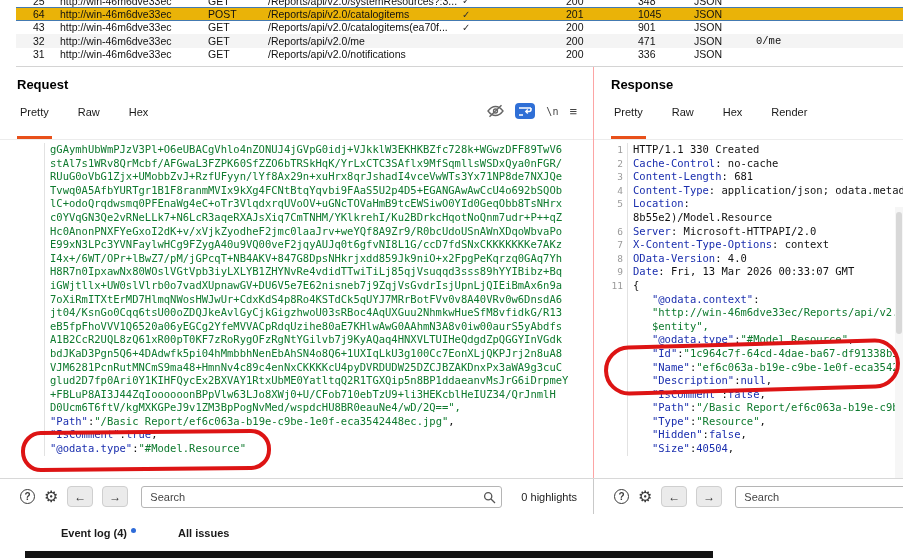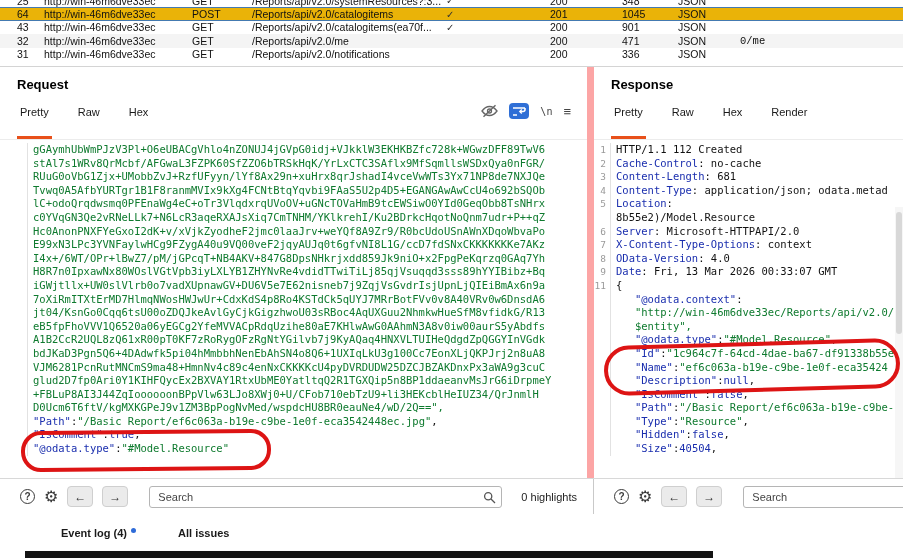--- a/index.html
+++ b/index.html
@@ -1,57 +1,57 @@
 <!DOCTYPE html>
 <html><head>
 <meta charset="utf-8">
 <style>
   * { margin:0; padding:0; box-sizing:border-box; }
   html,body { background:#fff; }
   .app { position:relative; width:903px; height:558px; background:#fff; overflow:hidden;
          font-family:"Liberation Sans", sans-serif; color:#1a1a1a; }
 
   
-  .table-area { position:absolute; top:0; left:0; right:0; height:67px; overflow:hidden;
+  .table-area { position:absolute; top:0; left:16px; right:0; height:67px; overflow:hidden;
                 border-bottom:1px solid #d4d4d4; }
   .rows { margin-top:-6px; }
   .trow { height:13.4px; display:flex; align-items:center; white-space:nowrap;
           font-size:10.5px; color:#111; }
   .trow.shade { background:#f4f4f4; }
   .trow.sel { background:#eab308; box-shadow: inset 0 1px 0 #447ab0, inset 0 -1px 0 #447ab0; }
   .c-id    { width:44px; padding-left:17px; }
   .c-host  { width:148px; overflow:hidden; }
   .c-method{ width:60px; }
   .c-url   { width:194px; overflow:hidden; }
   .c-chk   { width:30px; font-size:10px; color:#333; }
   .c-status{ width:146px; padding-left:74px; }
   .c-len   { width:56px; }
   .c-mime  { width:62px; }
   .c-title { flex:1; overflow:hidden;font-family:Liberation Mono, monospace; }
 
   
   .panes { position:absolute; top:67px; left:0; right:0; height:411px; display:flex; }
   .pane { height:100%; overflow:hidden; background:#fff; }
-  .pane.request  { width:594px; border-right:7px solid #fca5a5; }
+  .pane.request  { width:594px; border-right:1px solid #fca5a5; }
   .pane.response { flex:1; }
   .pane-title { font-size:13px; font-weight:bold; padding:10px 0 0 17px; color:#000; }
   .tabbar { display:flex; padding-left:17px; margin-top:9px; position:relative;
             border-bottom:1px solid #ececec; }
   .tab { font-size:11px; color:#1a1a1a; padding:5px 3px 21px 3px; margin-right:23px; cursor:default; }
   .tab.active { border-bottom:3px solid #e8501a; padding-bottom:4px; }
   .req-icons { position:absolute; right:16px; top:2px; display:flex; align-items:center; gap:11px; }
   .icon-eye-off { display:inline-flex; }
   .icon-wrap-btn { width:20px; height:16px; background:#2f6fd6; border-radius:4px;
                    display:inline-flex; align-items:center; justify-content:center; }
   .icon-nl { font-family:"DejaVu Sans Mono",monospace; font-size:10px; color:#444; }
   .icon-menu { font-size:13px; color:#444; }
 
   .code-body { position:relative; padding-top:3px; height:342px; overflow:hidden;
                font-family:"DejaVu Sans Mono", monospace; font-size:10.5px; line-height:13.6px; }
-  .line { display:flex; white-space:pre; }
+  .line { display:flex; white-space:pre;padding-left:17px; }
   .num { flex:0 0 17px; text-align:right; padding-right:4px; margin-right:5px;
          border-right:1px solid #e2e2e2; color:#9a9a9a; font-size:9.5px; }
   .request .num { flex-basis:28px; }
   .code { flex:1; overflow:hidden; }
   .sg-b { color:#0e7a2e; } 
   .sg-s { color:#0e7a2e; } 
   .sg-k { color:#1a2eae; } 
   .sg-l { color:#1a2eae; } 
   .sg-p { color:#111; }
 
@@ -72,21 +72,21 @@
   .search-half { display:flex; align-items:center; padding-left:20px; gap:9px; }
   .search-half.left { width:594px; border-right:1px solid #c9c9c9; }
   .search-half.right { flex:1; padding-right:0; }
   .help-icon { width:15px; height:15px; border:1.5px solid #3a3a3a; border-radius:50%;
                font-size:10px; font-weight:bold; color:#3a3a3a; display:inline-flex;
                align-items:center; justify-content:center; }
   .gear-icon { font-size:16px; color:#3a3a3a; line-height:1; }
   .nav-btn { width:26px; height:21px; background:#ebebeb; border:1px solid #cfcfcf;
              border-radius:4px; font-size:12px; color:#333; display:inline-flex;
              align-items:center; justify-content:center; }
-  .search-box { position:relative; flex:1; height:22px; margin-left:12px; }
+  .search-box { position:relative; flex:1; height:22px; margin-left:4px; }
   .search-half.right .search-box { margin-right:-3px; }
   .search-box input { width:100%; height:100%; border:1px solid #b5b5b5; border-radius:3px;
                       font-size:11px; padding:0 24px 0 8px; color:#222; outline:none;
                       font-family:"Liberation Sans",sans-serif; }
   .search-box input::placeholder { color:#444; opacity:1; }
   .mag { position:absolute; right:6px; top:4px; }
   .highlights { font-size:11px; color:#222; margin:0 16px 0 10px; white-space:nowrap; }
 
   
   .footer { position:absolute; top:514px; left:8px; right:0; height:37px; background:#fff;
@@ -218,21 +218,21 @@
 
     <div class="pane response">
       <div class="pane-title">Response</div>
       <div class="tabbar">
         <div class="tab active">Pretty</div>
         <div class="tab">Raw</div>
         <div class="tab">Hex</div>
         <div class="tab">Render</div>
       </div>
       <div class="code-body" id="response-body">
-          <div class="line"><span class="num">1</span><span class="code"><span class="sg-p">HTTP/1.1 112 Created</span></span></div>
+          <div class="line"><span class="num">1</span><span class="code"><span class="sg-p">HTTP/1.1 330 Created</span></span></div>
           <div class="line"><span class="num">2</span><span class="code"><span class="sg-k">Cache-Control</span><span class="sg-p">: no-cache</span></span></div>
           <div class="line"><span class="num">3</span><span class="code"><span class="sg-k">Content-Length</span><span class="sg-p">: 681</span></span></div>
           <div class="line"><span class="num">4</span><span class="code"><span class="sg-k">Content-Type</span><span class="sg-p">: application/json; odata.metad</span></span></div>
           <div class="line"><span class="num">5</span><span class="code"><span class="sg-k">Location</span><span class="sg-p">:</span></span></div>
           <div class="line"><span class="num"></span><span class="code"><span class="sg-p">8b55e2)/Model.Resource</span></span></div>
           <div class="line"><span class="num">6</span><span class="code"><span class="sg-k">Server</span><span class="sg-p">: Microsoft-HTTPAPI/2.0</span></span></div>
           <div class="line"><span class="num">7</span><span class="code"><span class="sg-k">X-Content-Type-Options</span><span class="sg-p">: context</span></span></div>
           <div class="line"><span class="num">8</span><span class="code"><span class="sg-k">OData-Version</span><span class="sg-p">: 4.0</span></span></div>
           <div class="line"><span class="num">9</span><span class="code"><span class="sg-k">Date</span><span class="sg-p">: Fri, 13 Mar 2026 00:33:07 GMT</span></span></div>
           <div class="line"><span class="num">11</span><span class="code"><span class="sg-p">{</span></span></div>

